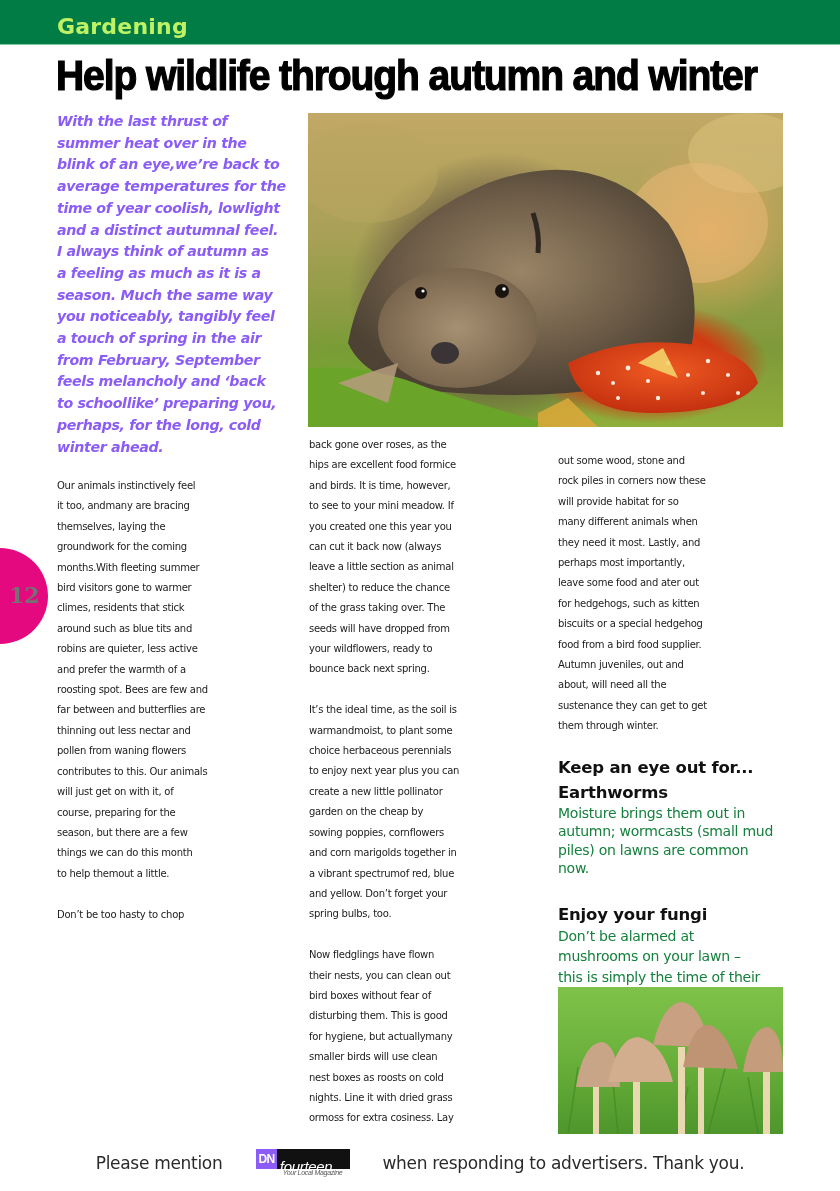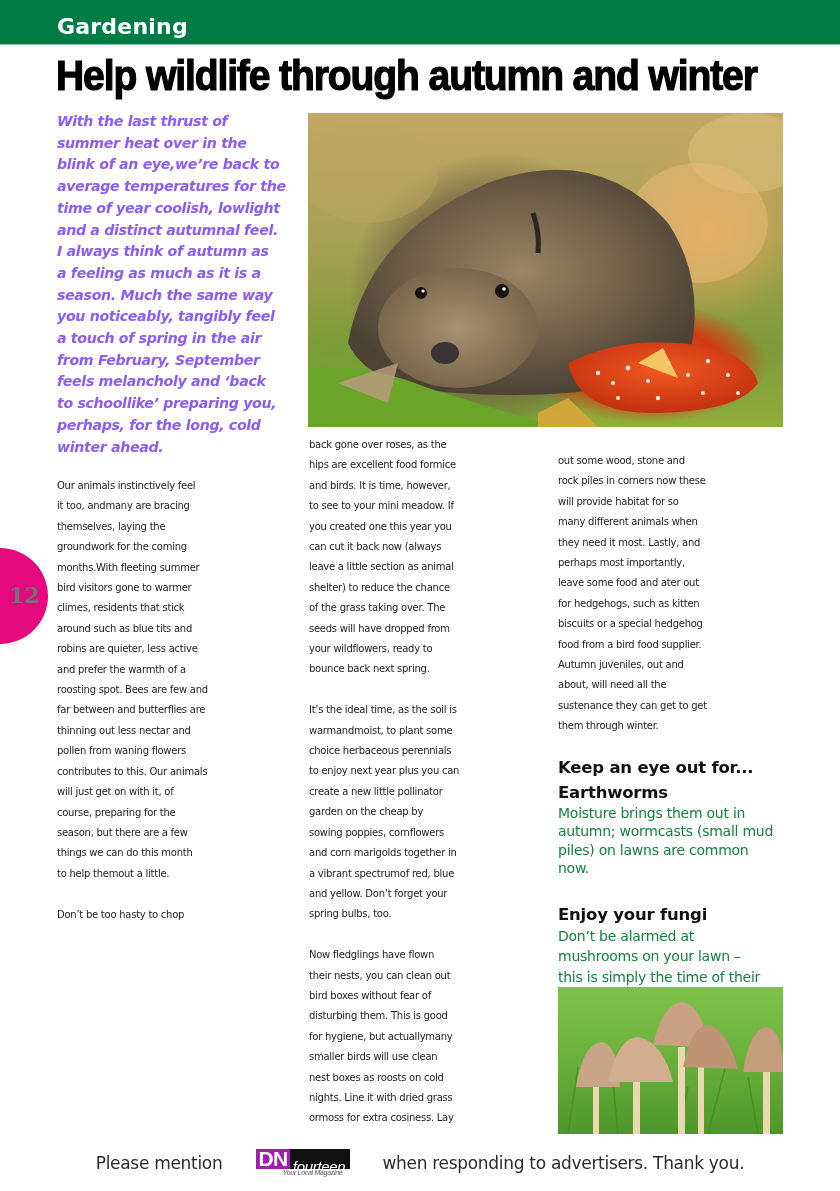--- a/index.html
+++ b/index.html
@@ -7,21 +7,21 @@
   body { position: relative; font-family: "DejaVu Sans", sans-serif; color: #1a1a1a; }
 
   .header-band {
     position: absolute; left: 0; top: 0; width: 840px; height: 45px;
     background: #007c44;
     border-bottom: 1px solid #7fc9a3;
   }
   .section-label {
     position: absolute; left: 57px; top: 14px;
     font-family: "DejaVu Sans", sans-serif; font-weight: bold;
-    font-size: 22px; color: #ffffff; letter-spacing: 0.2px;
+    font-size: 22px; color: #bef264; letter-spacing: 0.2px;
   }
   .headline {
     position: absolute; left: 56px; top: 52px; width: 760px;
     font-family: "Liberation Sans", sans-serif; font-weight: bold;
     font-size: 42px; line-height: 48px; color: #000;
     transform: scaleX(0.93); transform-origin: left top;
     letter-spacing: -1.2px;
     -webkit-text-stroke: 1.2px #000;
   }
 
@@ -77,21 +77,21 @@
     position: absolute; left: 0; top: 1148px; width: 840px; height: 30px;
     display: flex; justify-content: center; align-items: center;
     font-family: "DejaVu Sans", sans-serif; font-size: 17px; color: #2a2a2a; letter-spacing: -0.3px; gap: 24px;
   }
   .logo {
     display: inline-flex; flex-direction: column; align-items: stretch;
     margin: 0 8px 0 10px; height: 28px; width: 94px;
   }
   .logo-top { display: flex; height: 20px; }
   .logo-dn {
-    background: #a21caf; color: #fff; font-weight: bold; font-size: 21px; line-height: 20px;
+    background: #8b5cf6; color: #fff; font-weight: bold; font-size: 12px; line-height: 20px;
     padding: 0 2px; font-family: "Liberation Sans", sans-serif; letter-spacing: -0.5px;
   }
   .logo-word {
     background: #111; color: #fff; font-style: italic; font-size: 15px; line-height: 20px;
     padding: 8px 3px; flex: 1; font-family: "Liberation Sans", sans-serif; text-decoration: underline;
   }
   .logo-tag {
     font-size: 7px; font-style: italic; color: #555; text-align: right; line-height: 8px; padding-right: 8px;
     font-family: "Liberation Sans", sans-serif;
   }

